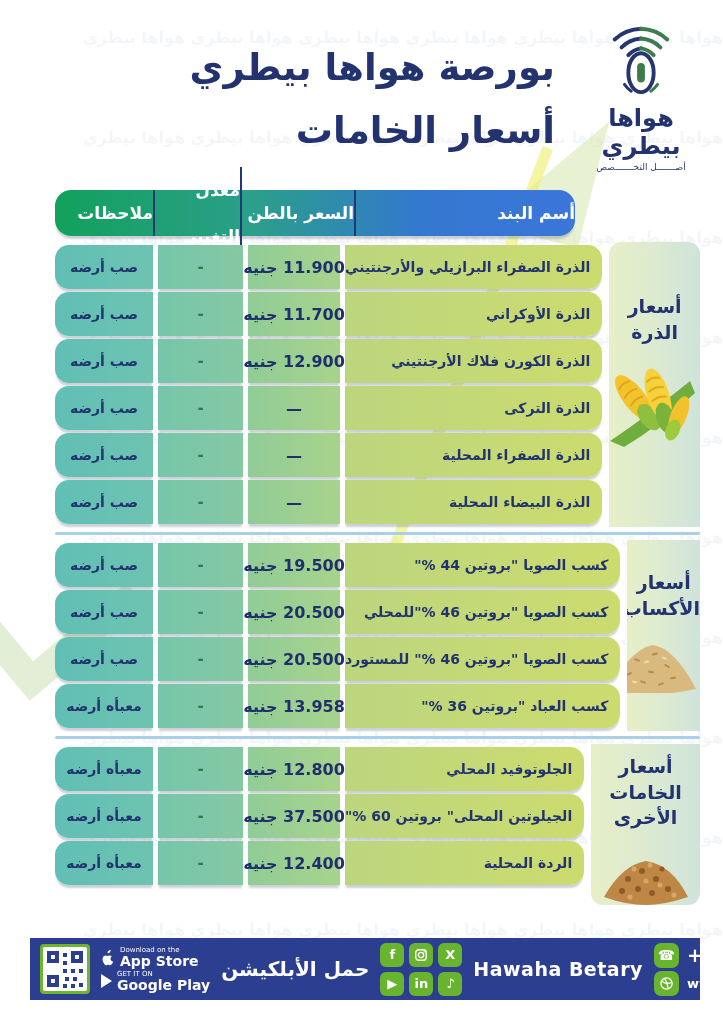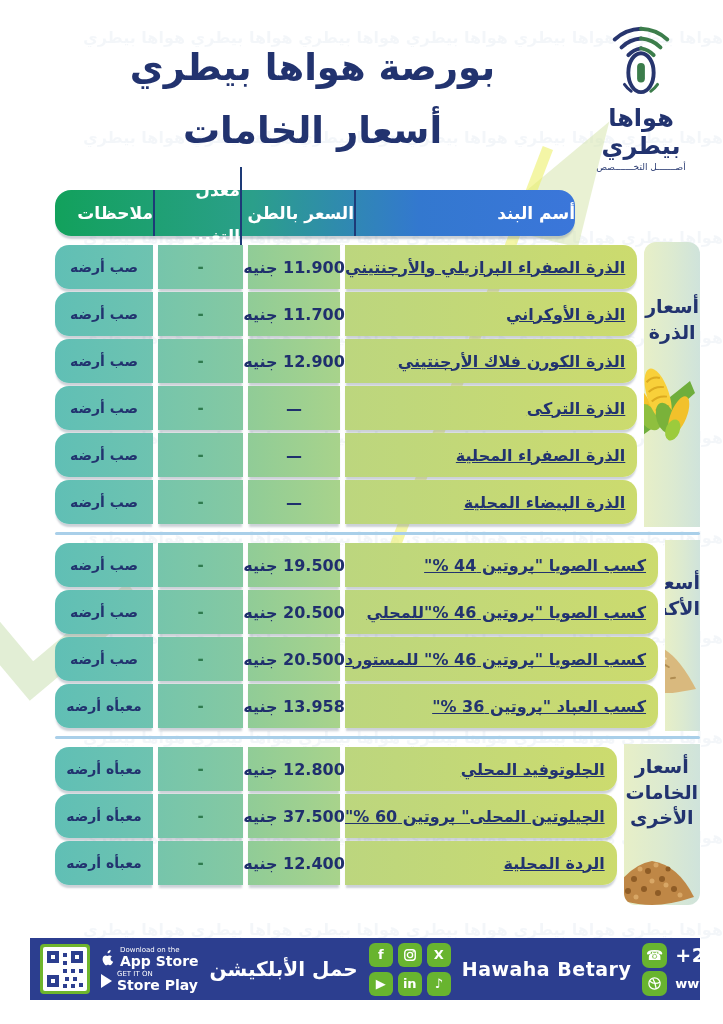--- a/index.html
+++ b/index.html
@@ -19,42 +19,42 @@
   .deco-check { position:absolute; top:520px; left:-36px; width:150px; height:150px; z-index:0;
                 border-left:28px solid rgba(190,218,162,.45); border-bottom:28px solid rgba(190,218,162,.45);
                 transform:rotate(-40deg); }
 
   
   .logo { position:absolute; top:22px; right:12px; width:140px; text-align:center; z-index:2; }
   .logo-title { color:#22336f; font-weight:bold; font-size:24px; margin-top:2px; }
   .logo-tag { color:#2c3d74; font-size:9px; margin-top:2px; }
 
   
-  .title-wrap { position:absolute; top:48px; left:70px; right:168px; text-align:center; z-index:2; }
+  .title-wrap { position:absolute; top:48px; left:70px; right:168px; z-index:2; }
   .title-line { color:#22336f; font-weight:bold; font-size:37px; line-height:1.1; }
   .title-line + .title-line { margin-top:22px; }
 
   
   .table { position:absolute; top:190px; left:55px; width:645px; z-index:2; direction:rtl; }
   .hdr-row { display:flex; column-gap:7px; margin-bottom:6px; }
   .hdr-spacer { width:118px; }
   .hdr-pill { flex:1; height:46px; display:flex; align-items:center; border-radius:16px;
               background:linear-gradient(to left,#3b76da 0%,#3378cf 30%,#2b9f8a 62%,#12a15c 100%);
               box-shadow:0 4px 2px -1px rgba(120,135,150,.4); }
   .hcell { color:#ffffff; font-weight:bold; font-size:17px; line-height:46px; }
   .hcell + .hcell { border-inline-start:2px solid #1d3a77; }
   .h-name { flex:1; } .h-price { width:114px; } .h-change { width:87px; } .h-notes { width:100px; }
 
   .group { display:flex; column-gap:7px; }
   .rows { flex:1; }
   .row { display:flex; column-gap:5px; margin:3px 0; height:44px; }
   .cell { box-shadow:0 4px 2px -1px rgba(120,135,150,.38); display:flex; align-items:center; justify-content:center; }
   .c-name  { flex:1; border-radius:0 14px 14px 0; background:linear-gradient(to left,#ccdb6e,#bcd67e);
-             color:#22336f; font-weight:bold; font-size:16px; justify-content:flex-start;
-             padding-inline-start:12px; white-space:nowrap; overflow:hidden;text-decoration:underline; }
+             color:#22336f; font-weight:bold; font-size:14px; justify-content:flex-start;
+             padding-inline-start:12px; white-space:nowrap; overflow:hidden; }
   .c-price { width:92px; background:linear-gradient(to left,#a8d38b,#90cc97);
              color:#1f2f6d; font-weight:bold; font-size:16px; white-space:nowrap; }
   .c-change{ width:85px; background:linear-gradient(to left,#85c9a2,#76c5ab);
              color:#2e7a4e; font-weight:bold; font-size:15px; }
   .c-notes { width:98px; border-radius:14px 0 0 14px; background:linear-gradient(to left,#6ec3b0,#60bfb5);
              color:#22336f; font-weight:bold; font-size:14px; white-space:nowrap; }
 
   .strip { width:118px; background:linear-gradient(to right,#e7efc7 0%,#dcead0 50%,#cfe3db 100%);
            text-align:center; overflow:hidden; }
   .strip-top { border-radius:12px 12px 0 0; }
@@ -342,21 +342,21 @@
         </svg>
         <div class="badge-txt">
           <div class="small">Download on the</div>
           <div class="big">App Store</div>
         </div>
       </div>
       <div class="badge">
         <div class="play-tri"></div>
         <div class="badge-txt">
           <div class="small">GET IT ON</div>
-          <div class="big">Store Play</div>
+          <div class="big">Google Play</div>
         </div>
       </div>
     </div>
     <div class="dl-app">حمل الأبلكيشن</div>
     <div class="socials">
       <div class="soc">f</div>
       <div class="soc">
         <svg width="14" height="14" viewBox="0 0 24 24" fill="none" stroke="#fff" stroke-width="2.4">
           <rect x="3" y="3" width="18" height="18" rx="5"></rect>
             <circle cx="12" cy="12" r="4.5"></circle>

